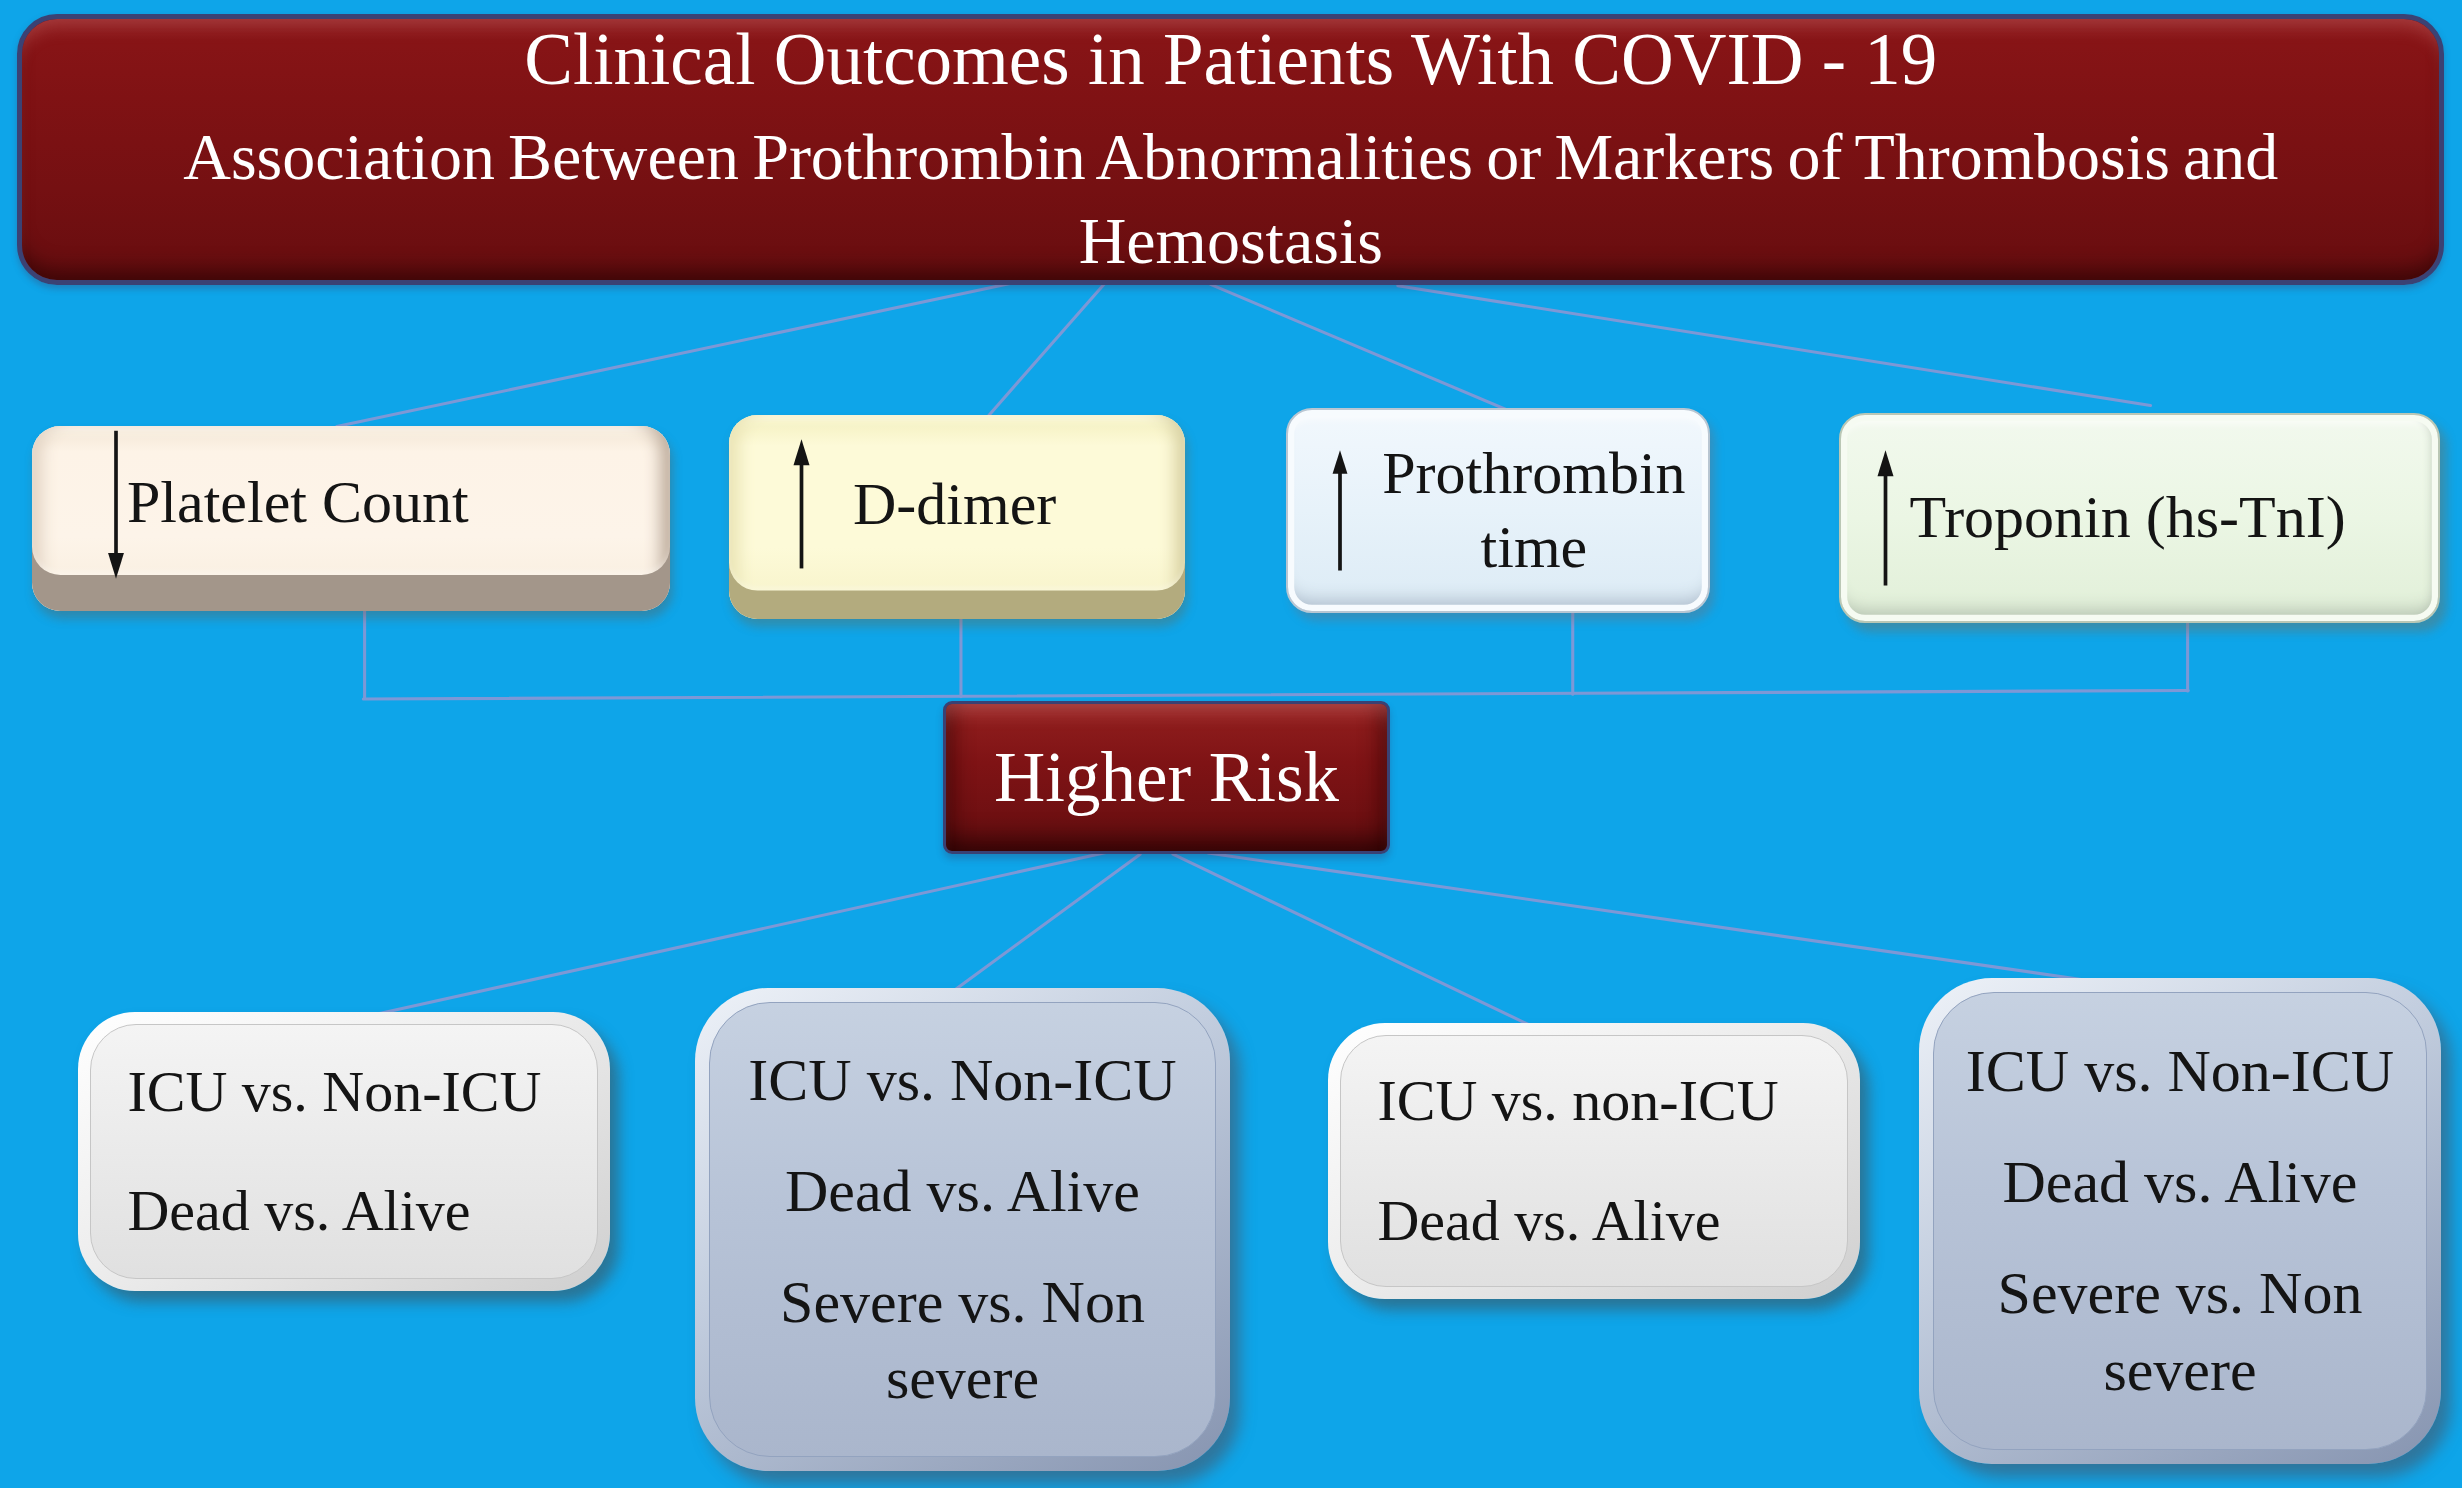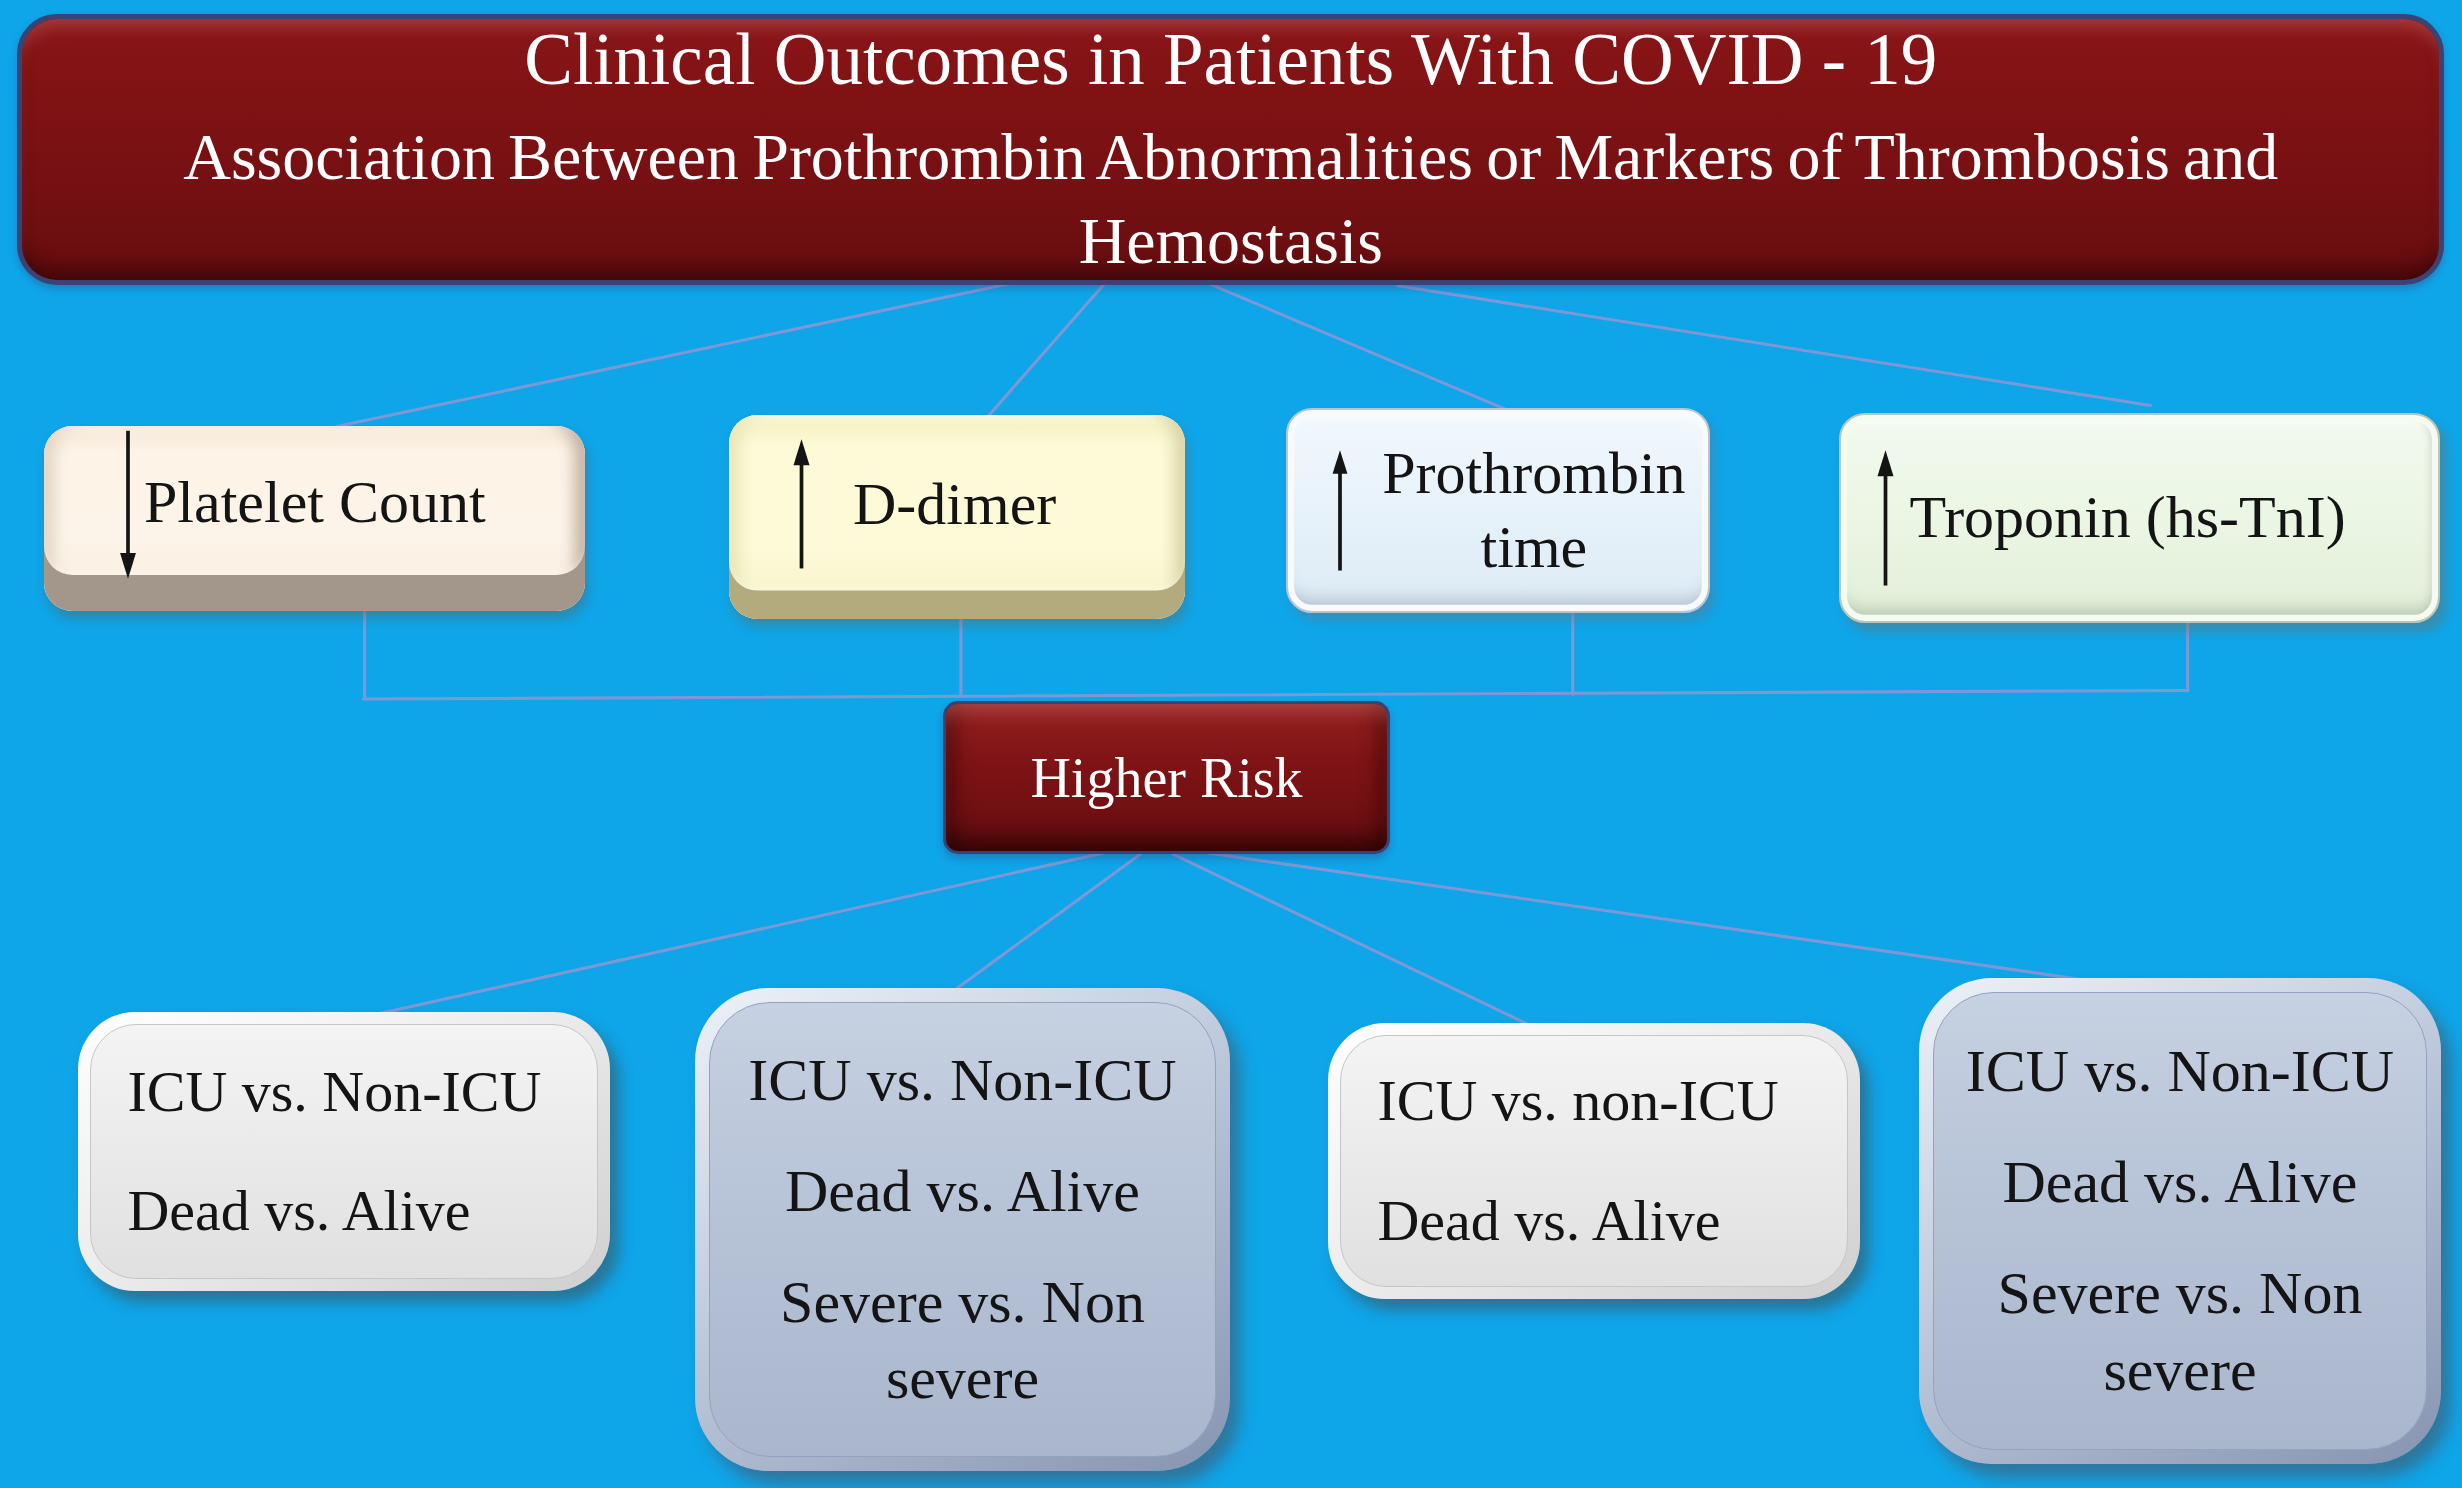--- a/index.html
+++ b/index.html
@@ -24,26 +24,26 @@
     color:var(--text_light,#ffffff);
     flex-direction:column;justify-content:center;gap:11px;text-align:center;
   }
   .title{font-size:73px;line-height:1.22;}
   .subtitle{font-size:66px;line-height:1.28;max-width:2237px;word-spacing:-0.05em;}
 
   
   .keycap{border-radius:28.4px;}
   .kc-label{font-size:60px;line-height:1.22;}
   .kc-platelet{
-    left:44px; top:426px; width:541px; height:185px;
+    left:32px; top:426px; width:638px; height:185px;
     background:linear-gradient(180deg,#f3e6d5 0%,#fdf3e7 14%,#fdf4e9 60%,#f7ecdc 100%);
     box-shadow:inset 0 -36px 0 #a3968a, inset 0 -40px 5px rgba(255,255,255,.25),
       inset 18.5px 0 16px -8.7px #e2d3c3, inset -18.5px 0 16px -8.7px #bfae9e,
       inset 0 10px 8.7px -5px #fffaf2, 2.5px 7.4px 10px rgba(100,85,70,.35);
-    padding:0 12.4px 31px 73px; gap:5px;
+    padding:0 12.4px 31px 73px; 
   }
   .kc-ddimer{
     left:729px; top:415px; width:456px; height:204px;
     background:linear-gradient(180deg,#f3efbe 0%,#fdfad8 15%,#fdfad8 65%,#f5f1c6 100%);
     box-shadow:inset 0 -28.4px 0 #b3ab7e, inset 0 -32px 5px rgba(255,255,255,.25),
       inset 18.5px 0 16px -8.7px #eae4b4, inset -18.5px 0 16px -8.7px #d8d1a2,
       inset 0 10px 8.7px -5px #fffde8, 2.5px 7.4px 10px rgba(110,100,70,.35);
     padding:0 12.4px 25px 62px; gap:41px;
   }
   .kc-pt{
@@ -62,28 +62,28 @@
     box-shadow:inset 0 0 0 6.2px #f6fbf2, inset 0 -20px 17.3px -10px #b4c1b0,
       inset -11px 0 10px -5px #c2cdbd, inset 0 13.6px 11px -7.4px #ffffff,
       6.2px 8.7px 10px rgba(105,115,105,.45);
     padding:0 6.2px 0 34px; gap:13.6px;
   }
   .arrow{flex:0 0 auto;}
 
   
   .risk{
     left:943px; top:701px; width:447px; height:153px;
-    border-radius:15px; border:3.1px solid #3a4173;
+    border-radius:9px; border:3.1px solid #3a4173;
     background:linear-gradient(180deg,#93201f 0%,#7f1315 40%,#701012 75%,#620d0f 100%);
     box-shadow:inset 0 17.3px 18.5px -10px rgba(235,140,140,.38),
       inset 0 -23.5px 22px -11px rgba(25,0,0,.6),
       inset 21px 0 21px -13.6px rgba(35,0,0,.45),
       inset -21px 0 21px -13.6px rgba(35,0,0,.45),
       0 5px 7.4px rgba(50,55,100,.3);
-    color:var(--text_light,#ffffff); justify-content:center; font-size:56px;
+    color:var(--text_light,#ffffff); justify-content:center; font-size:71px;
   }
 
   
   .outcome{flex-direction:column;}
   .out-gray{
     border-radius:57px; padding:12.4px;
     background:linear-gradient(150deg,#ffffff 0%,#ededed 45%,#cfcfcf 100%);
     box-shadow:8.7px 11px 13.6px rgba(70,70,70,.5);
   }
   .out-gray .inner{

